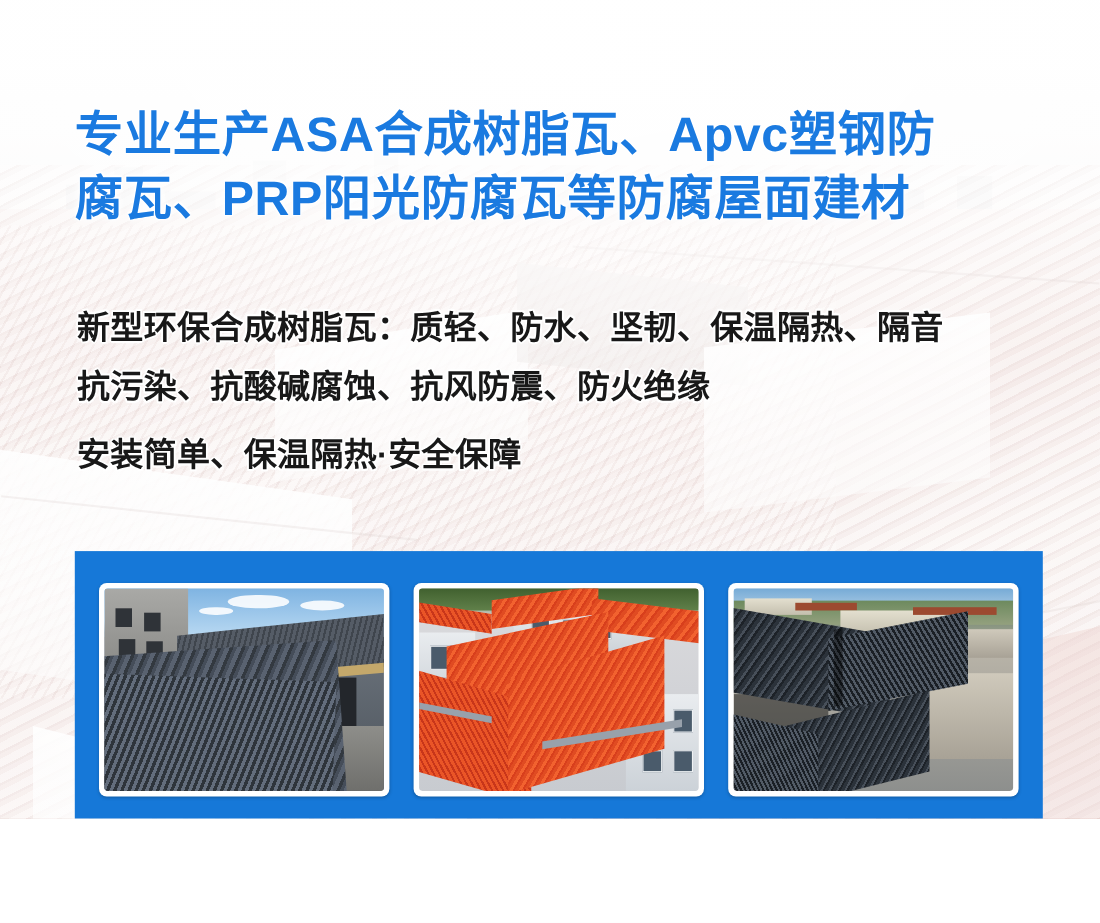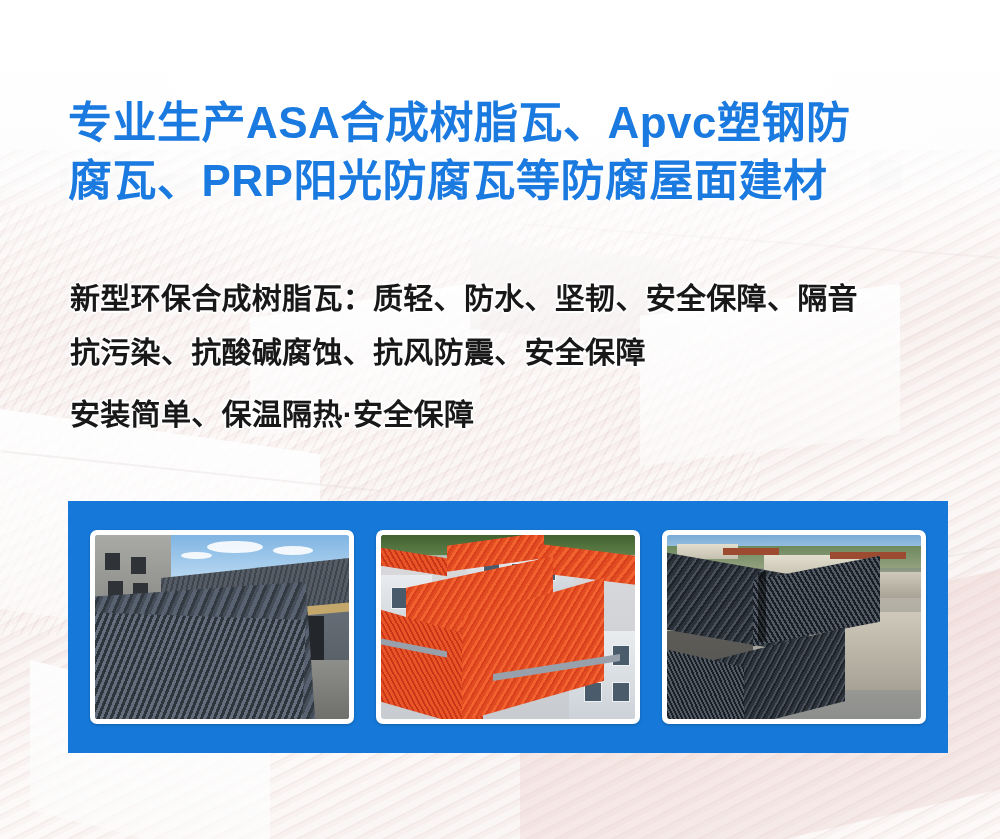--- a/index.html
+++ b/index.html
@@ -6,21 +6,21 @@
   * { margin:0; padding:0; box-sizing:border-box; }
 
   html,body{
     width:1000px; height:839px;
     font-family:"Liberation Sans","DejaVu Sans",sans-serif;
     overflow:hidden;
   }
 
   #poster{
     position:relative;
-    width:1000px; height:839px;
+    width:1000px; height:744px;
     overflow:hidden;
     background:#f2efee;
   }
 
   
   .bg-layer{ position:absolute; inset:0; }
 
   
   .bg-sky{
     position:absolute; left:0; top:0; width:1000px; height:265px;
@@ -234,22 +234,22 @@
 
     <div class="bg-veil"></div>
   </div>
 
   <h1 class="headline">
     <span class="ln">专业生产ASA合成树脂瓦、Apvc塑钢防</span>
     <span class="ln">腐瓦、PRP阳光防腐瓦等防腐屋面建材</span>
   </h1>
 
   <div class="sublist">
-    <span class="subline">新型环保合成树脂瓦：质轻、防水、坚韧、安全保障、隔音</span>
-    <span class="subline">抗污染、抗酸碱腐蚀、抗风防震、安全保障</span>
+    <span class="subline">新型环保合成树脂瓦：质轻、防水、坚韧、保温隔热、隔音</span>
+    <span class="subline">抗污染、抗酸碱腐蚀、抗风防震、防火绝缘</span>
     <span class="subline gap">安装简单、保温隔热·安全保障</span>
   </div>
 
   <div class="gallery">
 
     <div class="photo-frame">
       <div class="photo p1">
         <div class="sky"></div>
         <div class="cloud" style="left:44%; top:3%;  width:22%; height:7%;"></div>
         <div class="cloud" style="left:70%; top:6%;  width:16%; height:5%;"></div>

